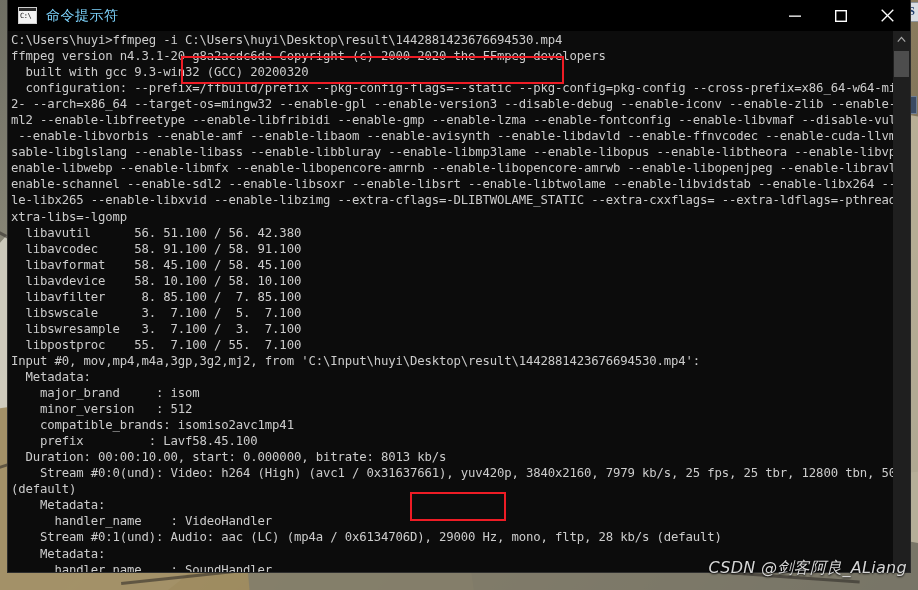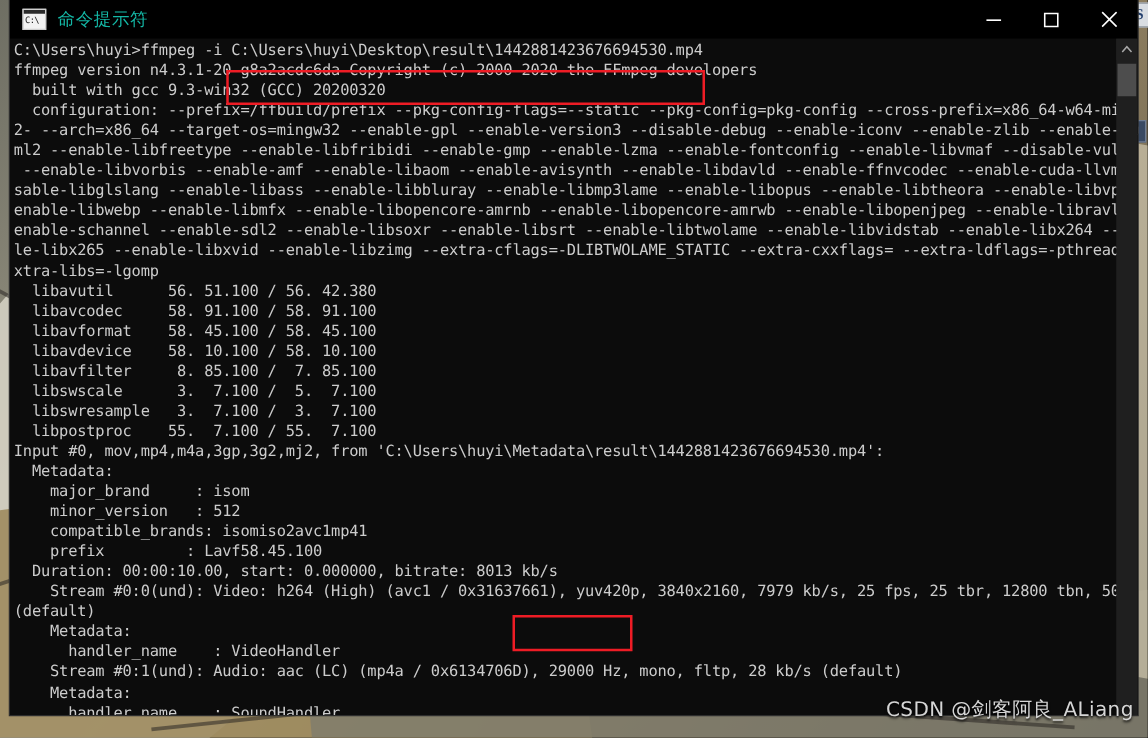--- a/index.html
+++ b/index.html
@@ -123,21 +123,21 @@
     position: absolute;
     left: 1px; top: 3px;
     font-family: "DejaVu Sans Mono", monospace;
     font-size: 7px;
     line-height: 11px;
     color: #111;
     letter-spacing: -0.5px;
   }
   #title-text {
     margin-left: 9px;
-    color: #14b8a6;
+    color: #7dd3fc;
     font-family: "DejaVu Sans", sans-serif;
     font-size: 14px;
     letter-spacing: .5px;
     white-space: nowrap;
   }
   #window-controls {
     position: absolute;
     right: 0; top: 0;
     height: 31px;
     display: flex;
@@ -206,20 +206,21 @@
   #watermark {
     position: absolute;
     right: 11px;
     bottom: 11px;
     color: #d6d6d6;
     font-family: "DejaVu Sans", sans-serif;
     font-size: 16px;
     letter-spacing: .3px;
     text-shadow: 0 1px 2px rgba(0,0,0,.9);
     white-space: nowrap;
+    font-style: italic;
   }
 </style>
 </head>
 <body>
 
 <div id="desktop">
   <div class="wp-a"></div>
   <div class="wp-b"></div>
   <div class="wp-c"></div>
   <div class="wp-d"></div>
@@ -272,21 +273,21 @@
 <span>le-libx265 --enable-libxvid --enable-libzimg --extra-cflags=-DLIBTWOLAME_STATIC --extra-cxxflags= --extra-ldflags=-pthread --e</span>
 <span>xtra-libs=-lgomp</span>
 <span>  libavutil      56. 51.100 / 56. 42.380</span>
 <span>  libavcodec     58. 91.100 / 58. 91.100</span>
 <span>  libavformat    58. 45.100 / 58. 45.100</span>
 <span>  libavdevice    58. 10.100 / 58. 10.100</span>
 <span>  libavfilter     8. 85.100 /  7. 85.100</span>
 <span>  libswscale      3.  7.100 /  5.  7.100</span>
 <span>  libswresample   3.  7.100 /  3.  7.100</span>
 <span>  libpostproc    55.  7.100 / 55.  7.100</span>
-<span>Input #0, mov,mp4,m4a,3gp,3g2,mj2, from 'C:\Users\huyi\Metadata\result\1442881423676694530.mp4':</span>
+<span>Input #0, mov,mp4,m4a,3gp,3g2,mj2, from 'C:\Input\huyi\Desktop\result\1442881423676694530.mp4':</span>
 <span>  Metadata:</span>
 <span>    major_brand     : isom</span>
 <span>    minor_version   : 512</span>
 <span>    compatible_brands: isomiso2avc1mp41</span>
 <span>    prefix         : Lavf58.45.100</span>
 <span>  Duration: 00:00:10.00, start: 0.000000, bitrate: 8013 kb/s</span>
 <span>    Stream #0:0(und): Video: h264 (High) (avc1 / 0x31637661), yuv420p, 3840x2160, 7979 kb/s, 25 fps, 25 tbr, 12800 tbn, 50 tbc</span>
 <span>(default)</span>
 <span>    Metadata:</span>
 <span>      handler_name    : VideoHandler</span>

